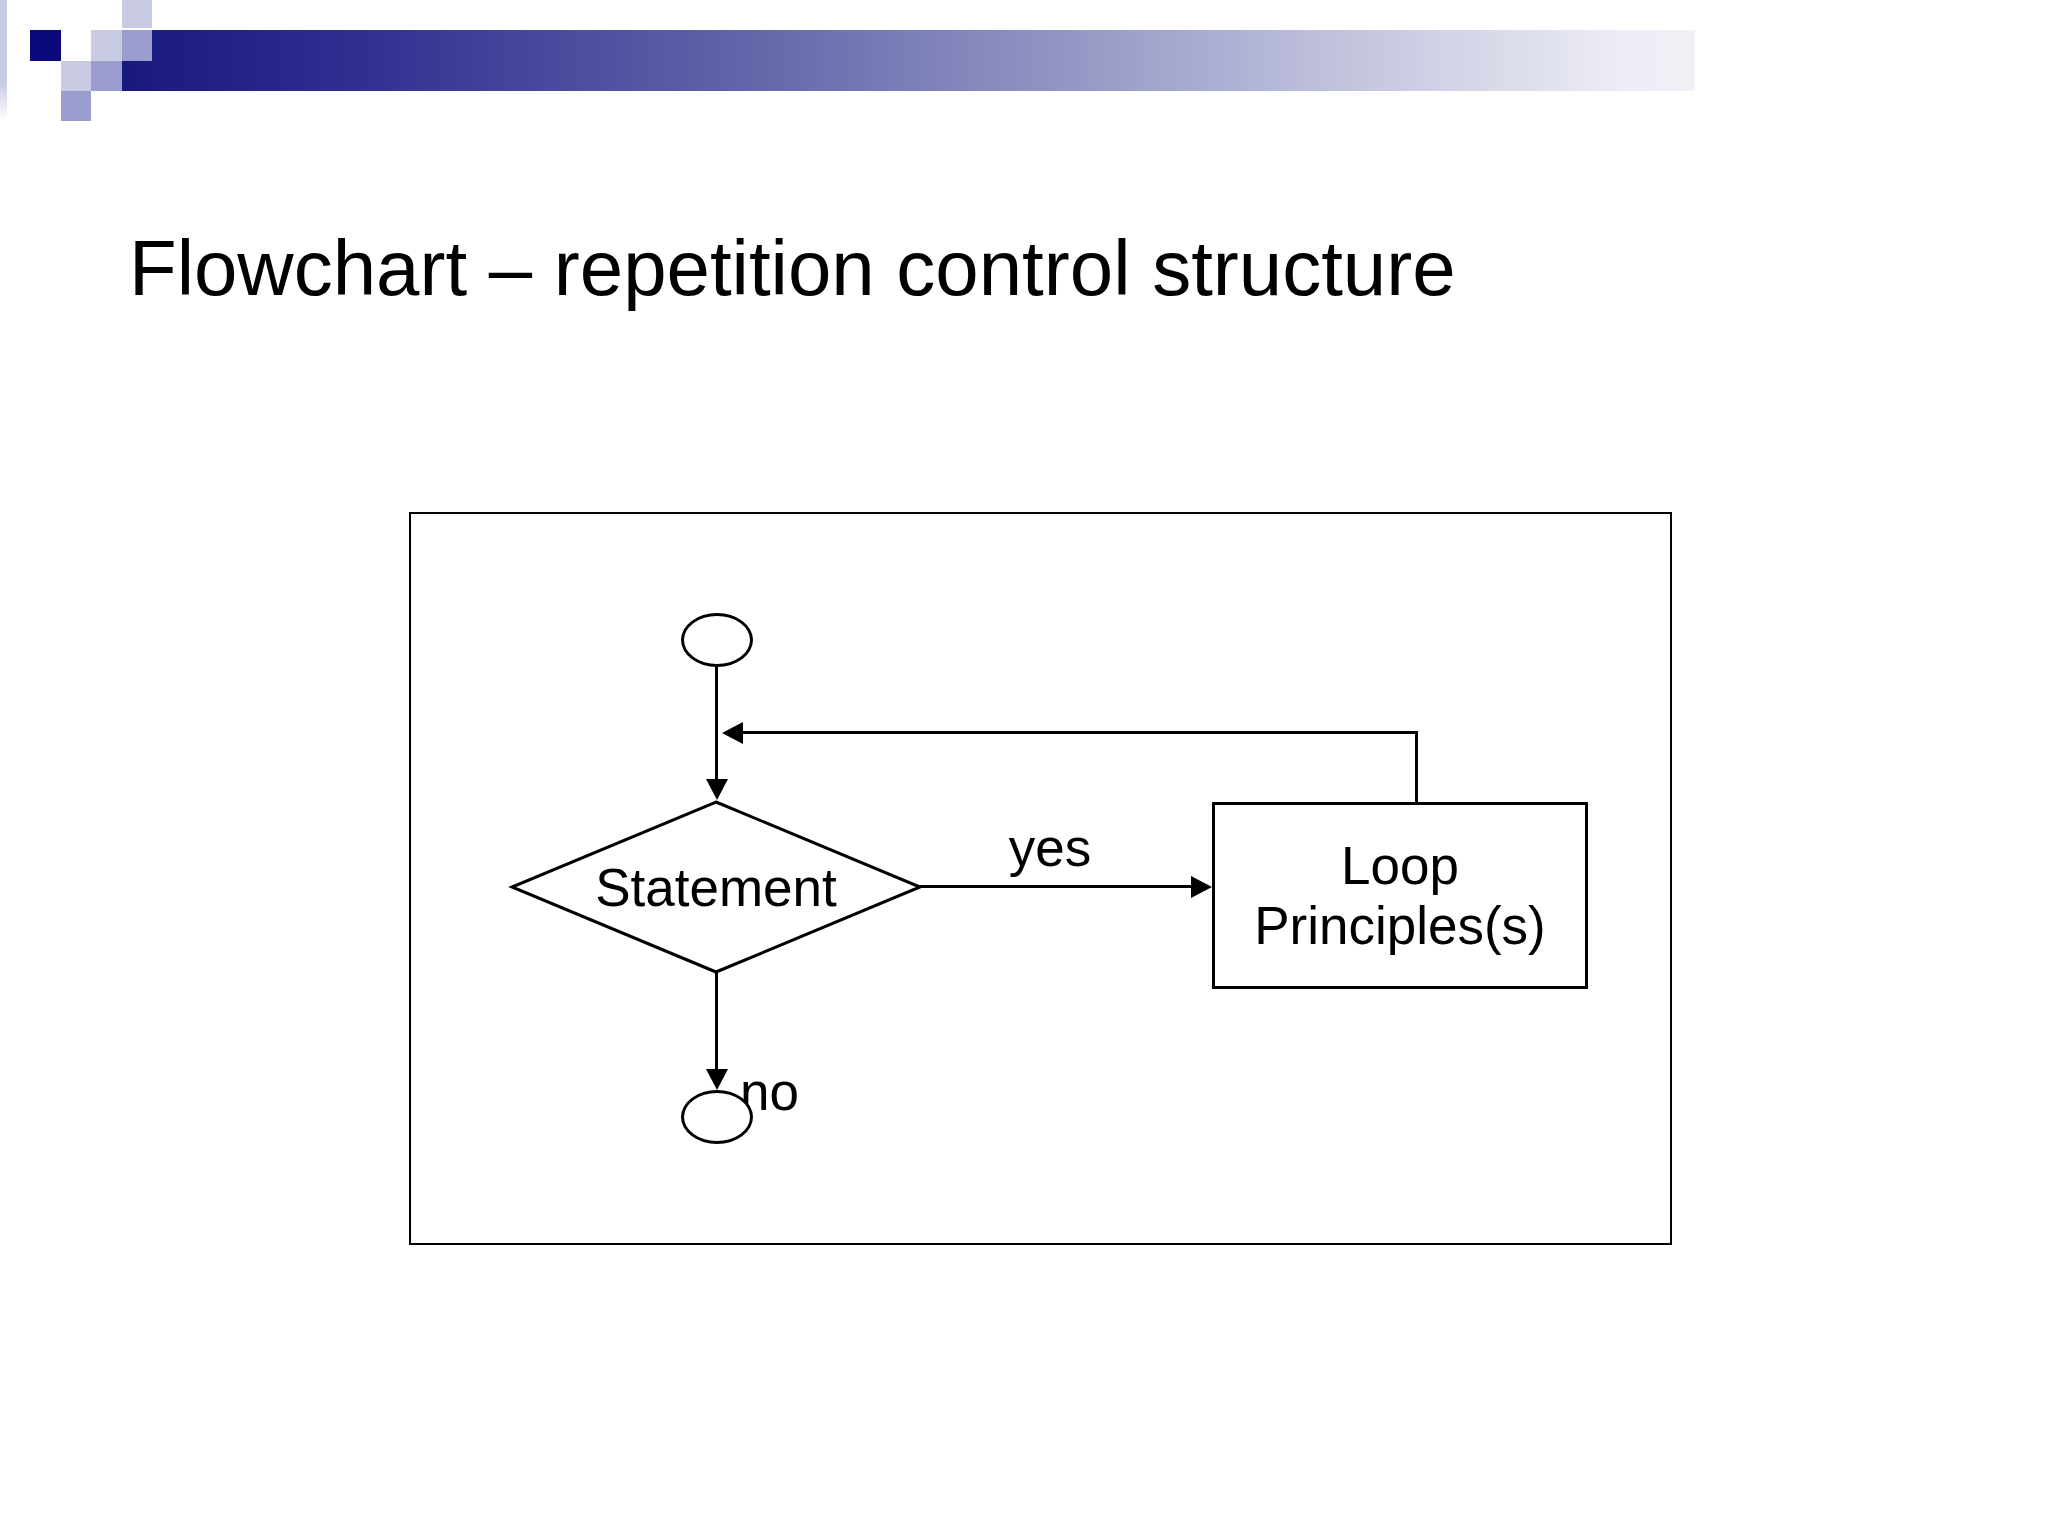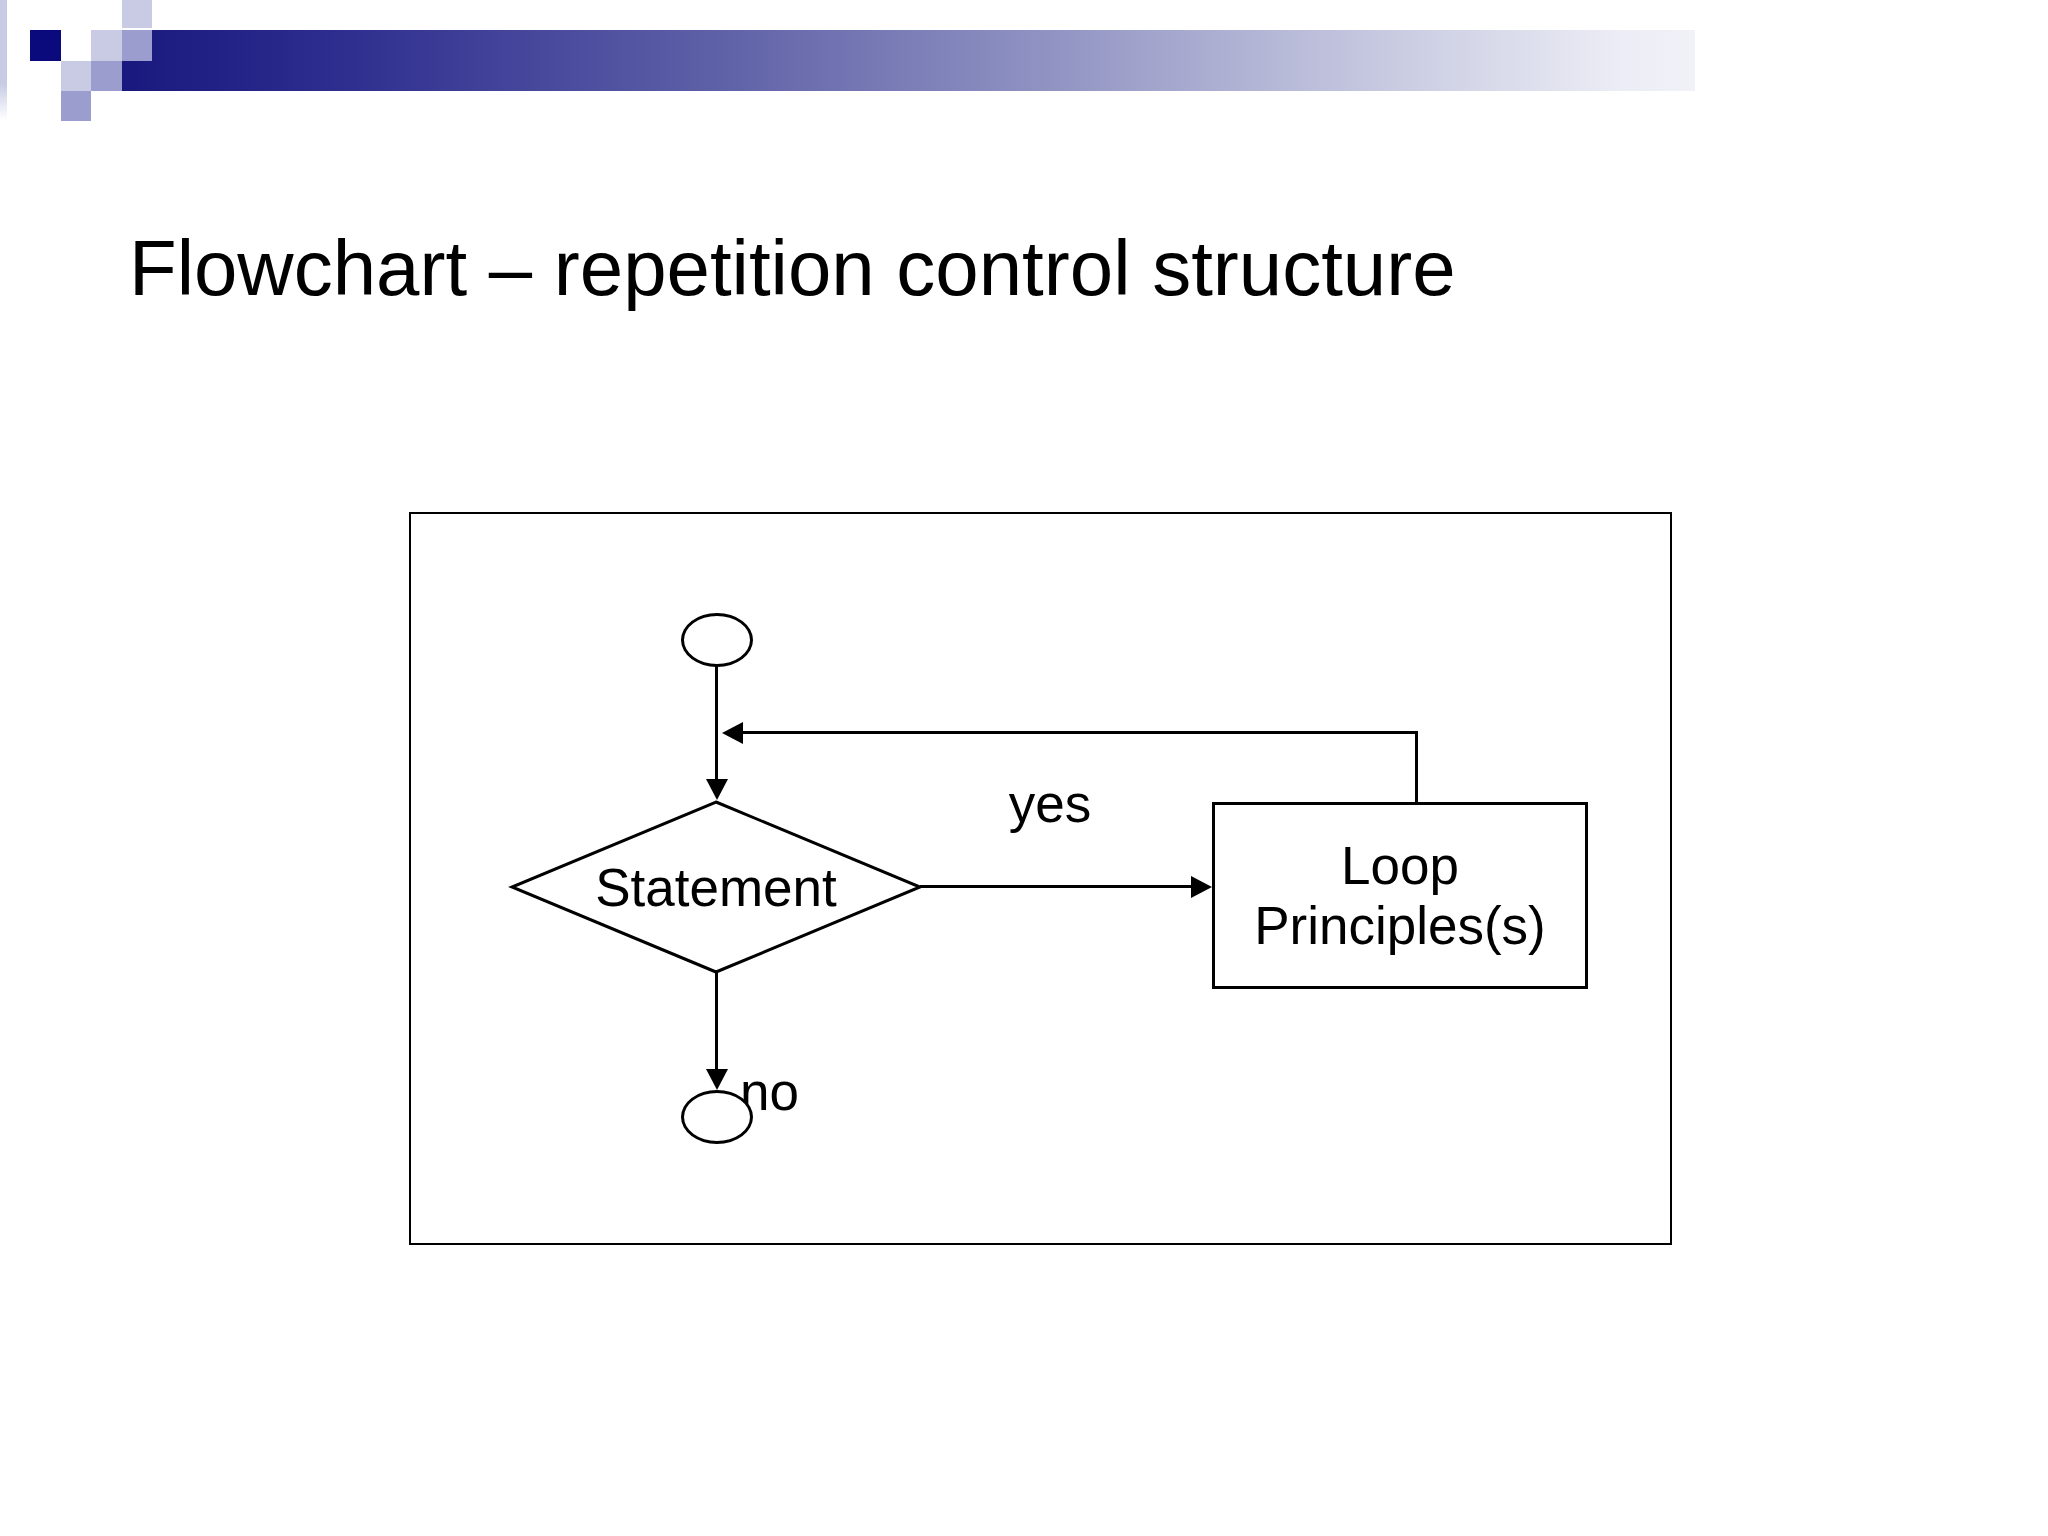--- a/index.html
+++ b/index.html
@@ -60,21 +60,21 @@
     display: flex; flex-direction: column;
     align-items: center; justify-content: center;
     text-align: center;
     font-size: 53px; line-height: 60px;
   }
   .fc-label { font-size: 53px; line-height: 56px; white-space: nowrap; }
   .cond-label {
     left: 512px; top: 860px; width: 408px;
     text-align: center;
   }
-  .yes-label { left: 985px; top: 776px; width: 130px; text-align: center; }
+  .yes-label { left: 985px; top: 820px; width: 130px; text-align: center; }
   .no-label  { left: 740px; top: 1064px; }
 
   
   .arrow-down {
     width: 0; height: 0;
     border-left: 11px solid transparent;
     border-right: 11px solid transparent;
     border-top: 21px solid #000000;
   }
   .arrow-left {

